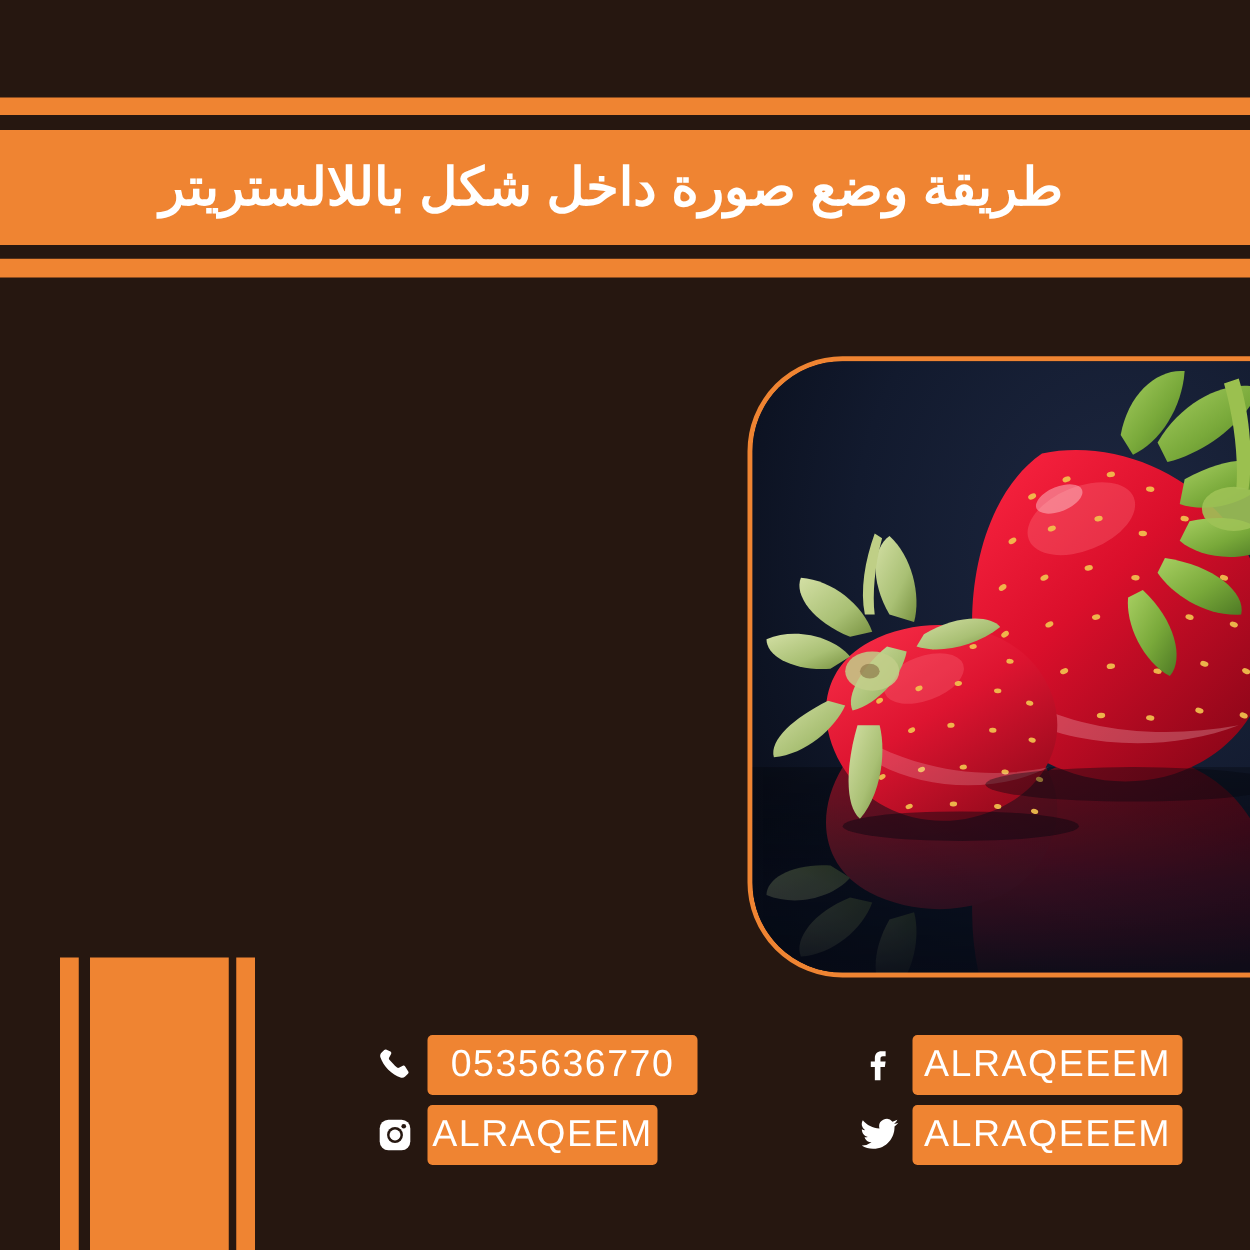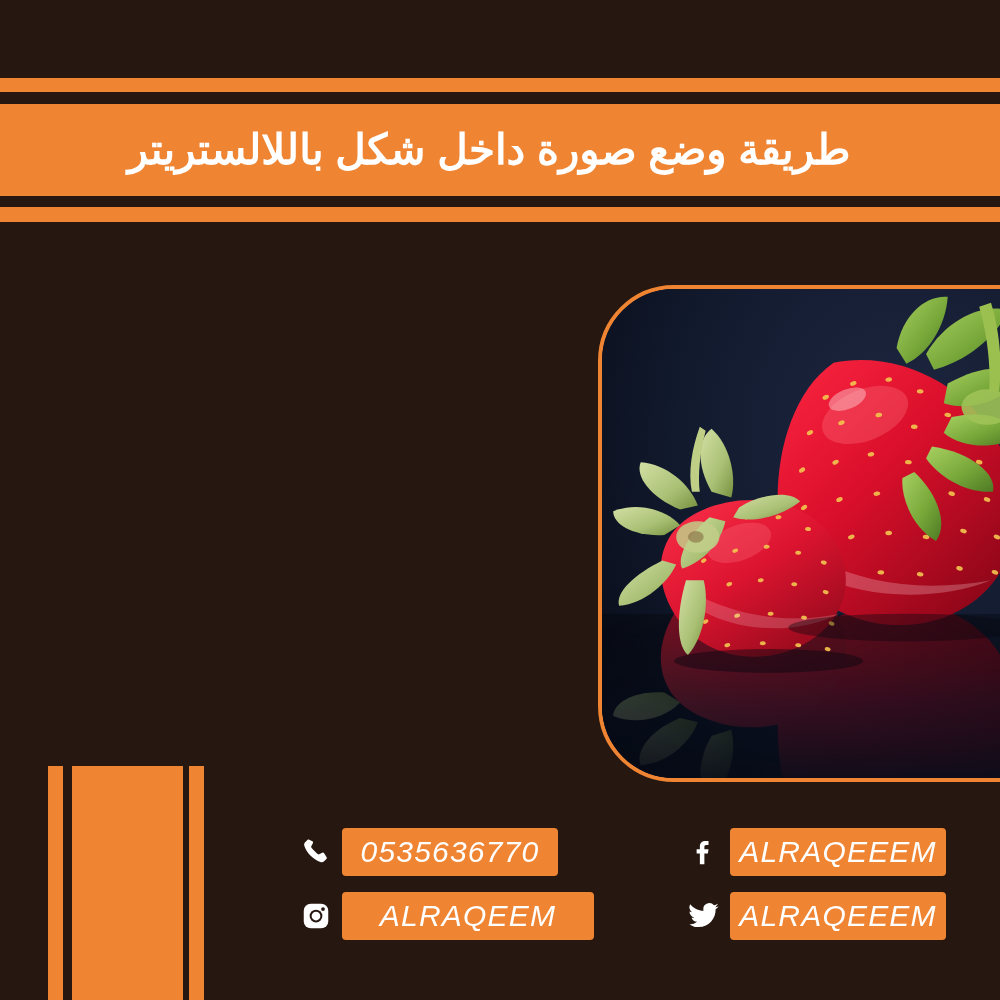--- a/index.html
+++ b/index.html
@@ -121,22 +121,21 @@
     position: absolute;
     top: 0;
   }
   .col-left  { left: 296px; }
   .col-right { left: 684px; }
 
   .contact-row {
     display: flex;
     align-items: center;
     height: 48px;
-    margin-bottom: 16px;
-    font-style: italic;
+    margin-bottom: 8px;
   }
   .contact-icon {
     width: 40px;
     height: 44px;
     flex: 0 0 40px;
     display: flex;
     align-items: center;
     justify-content: center;
     color: #ffffff;
   }
@@ -147,21 +146,21 @@
     border-radius: 4px;
     height: 48px;
     display: flex;
     align-items: center;
     justify-content: center;
     padding: 0 18px;
     margin-left: 6px;
     box-sizing: border-box;
   }
   .pill-phone { width: 216px; }
-  .pill-insta { width: 252px; }
+  .pill-insta { width: 184px; }
   .pill-fb    { width: 216px; }
   .pill-tw    { width: 216px; }
 
   .pill-text {
     color: #ffffff;
     font-size: 30px;
     font-weight: normal;
     letter-spacing: 1.2px;
     white-space: nowrap;
     line-height: 1;

